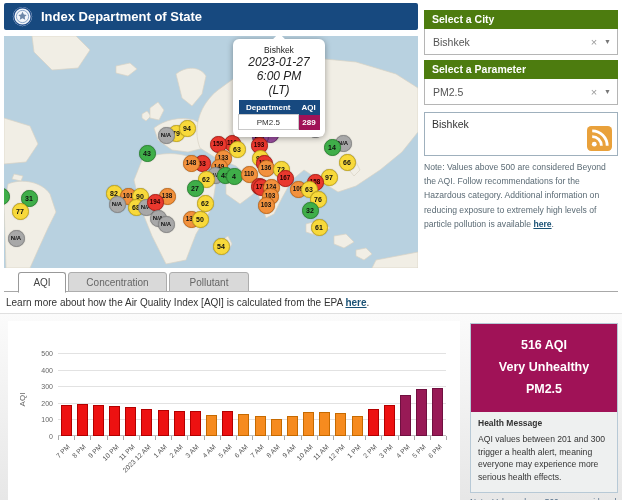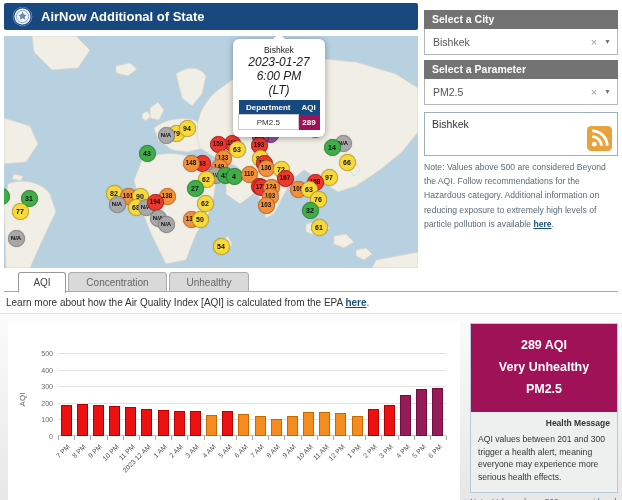--- a/index.html
+++ b/index.html
@@ -37,21 +37,21 @@
     background:#fff; transform:translateX(-50%) rotate(45deg); }
   .popup .city { font-size:8.5px; color:#222; }
   .popup .dt   { font-size:12px; color:#222;font-style:italic; }
   .popup table { width:100%; border-collapse:collapse; margin-top:3px; }
   .popup th { background:#17497f; color:#fff; font-size:8px; padding:2.5px 1px; }
   .popup td { font-size:8px; padding:2.5px 1px; }
   .popup td.poll { background:#fff; border:1px solid #c9c9c9; color:#333; }
   .popup td.aqi  { background:#a01257; color:#fff; font-weight:bold; }
 
   
-  .side-head { position:absolute; left:424px; width:194px; height:19px; background:#737373;
+  .side-head { position:absolute; left:424px; width:194px; height:19px; background:#4d7c0f;
     color:#fff; font-size:10.5px; font-weight:bold; line-height:19px; padding-left:8px; }
   .select-box { position:absolute; left:424px; width:194px; height:26px; background:#fff;
     border:1px solid #b5b5b5; border-top:none; display:flex; align-items:center;
     font-size:10.5px; color:#555; padding:0 6px 0 8px; cursor:pointer; }
   .select-box .val { flex:1; }
   .select-box .clear { color:#9a9a9a; font-size:11px; margin-right:7px; }
   .select-box .caret { color:#777; font-size:7px; }
   .feed-box { position:absolute; left:424px; top:112px; width:194px; height:44px;
     background:#fff; border:1px solid #9fb0bd; padding:5px 7px; }
   .feed-box .city { font-size:10.5px; color:#333; }
@@ -92,39 +92,39 @@
   
   .panel { position:absolute; left:470px; top:9px; width:148px; border:1px solid #b7c9d6;
     background:#fff; }
   .panel-head { background:#17497f; color:#fff; text-align:center; padding:6px 3px 5px; }
   .panel-head .l1 { font-size:10px; font-weight:bold; }
   .panel-head .l2 { font-size:8px; font-weight:bold; margin-top:2px; }
   .panel-head .l3 { font-size:9.5px; font-weight:bold; margin-top:2px; }
   .panel-main { background:#a01257; color:#fff; text-align:center; padding:11px 3px; }
   .panel-main div { font-size:12.5px; font-weight:bold; line-height:1.75; }
   .panel-health { background:#eef0f0; padding:6px 7px 8px; }
-  .panel-health .ht { font-size:8.5px; font-weight:bold; color:#333; text-align:right;
+  .panel-health .ht { font-size:8.5px; font-weight:bold; color:#333; text-align:left;
     margin-bottom:5px; }
   .panel-health .hb { font-size:8.6px; color:#333; line-height:1.5; }
   .panel-footnote { position:absolute; left:470px; top:183px; width:148px; height:5px;
     overflow:hidden; font-size:8.4px; color:#55708a; }
 </style>
 </head>
 <body>
 
 <div class="page">
 
   <div class="app-header">
     <svg class="seal" viewBox="0 0 24 24">
       <circle cx="12" cy="12" r="11" fill="#f4f7fb"></circle>
       <circle cx="12" cy="12" r="10" fill="none" stroke="#23508c" stroke-width="1.6"></circle>
       <circle cx="12" cy="12" r="7" fill="none" stroke="#5b82b3" stroke-width="0.8"></circle>
       <path d="M12 6.5 l1.6 3.2 3.2 .5 -2.3 2.2 .6 3.2 -3.1 -1.6 -3.1 1.6 .6 -3.2 -2.3 -2.2 3.2 -.5 Z" fill="#6d87a8"></path>
     </svg>
-    <span class="title">AirNow Additional of State</span>
+    <span class="title">Index Department of State</span>
   </div>
 
   <div class="map">
     <svg class="basemap" width="414" height="232" viewBox="0 0 414 232">
       <rect width="414" height="232" fill="#b8d1e0"></rect>
       <g fill="#f1eee5" stroke="#d9d3c4" stroke-width="0.7">
         <path d="M28,0 L72,0 86,14 74,32 48,34 30,16 Z"></path>
         <path d="M0,82 L26,90 34,108 22,126 0,128 Z"></path>
         <path d="M112,30 l14,-3 7,6 -9,7 -12,-3 Z"></path>
         <path d="M10,138 l9,2 -2,5 -9,-2 Z"></path>
@@ -249,21 +249,21 @@
       <path d="M5 10.2 a8.8 8.8 0 0 1 8.8 8.8" stroke="#fff" stroke-width="2.7" fill="none"></path>
       <path d="M5 4.6 a14.4 14.4 0 0 1 14.4 14.4" stroke="#fff" stroke-width="2.7" fill="none"></path>
     </svg>
   </div>
 
   <div class="side-note"><span>Note: Values above 500 are considered Beyond the AQI. Follow recommendations for the Hazardous category. Additional information on reducing exposure to extremely high levels of particle pollution is available </span><a class="inline-link">here</a><span>.</span></div>
 
   <div class="tabbar">
     <div class="tab active" style="left:14px; width:48px;">AQI</div>
     <div class="tab" style="left:64px; width:99px;">Concentration</div>
-    <div class="tab" style="left:165px; width:80px;">Unhealthy</div>
+    <div class="tab" style="left:165px; width:80px;">Pollutant</div>
   </div>
 
   <div class="learn-more"><span>Learn more about how the Air Quality Index [AQI] is calculated from the EPA </span><a class="inline-link">here</a><span>.</span></div>
 
   <div class="bottom">
 
     <div class="chart-card">
       <div class="plot" id="plot">
         <span class="ylab">AQI</span>
       <span class="ytick" style="top: 83px;">0</span>
@@ -349,21 +349,21 @@
           <div class="xlab" style="left: 273.75px; top: 90px;">5 PM</div>
           <div class="bar" style="left: 374.417px; height: 47.974px; background: rgb(152, 26, 86); border: 1px solid rgb(112, 16, 64);"></div>
           <div class="xtickmark" style="left: 371.833px;"></div>
           <div class="xlab" style="left: 289.917px; top: 90px;">6 PM</div>
           <div class="xtickmark" style="left: 388px;"></div>
         </div>
     </div>
 
     <div class="panel">
       <div class="panel-main">
-        <div>289 AQI</div>
+        <div>516 AQI</div>
         <div>Very Unhealthy</div>
         <div>PM2.5</div>
       </div>
       <div class="panel-health">
         <div class="ht">Health Message</div>
         <div class="hb">AQI values between 201 and 300 trigger a health alert, meaning everyone may experience more serious health effects.</div>
       </div>
     </div>
     <div class="panel-footnote">Note: Values above 500 are considered Beyond the AQI. Follow</div>
   </div>

